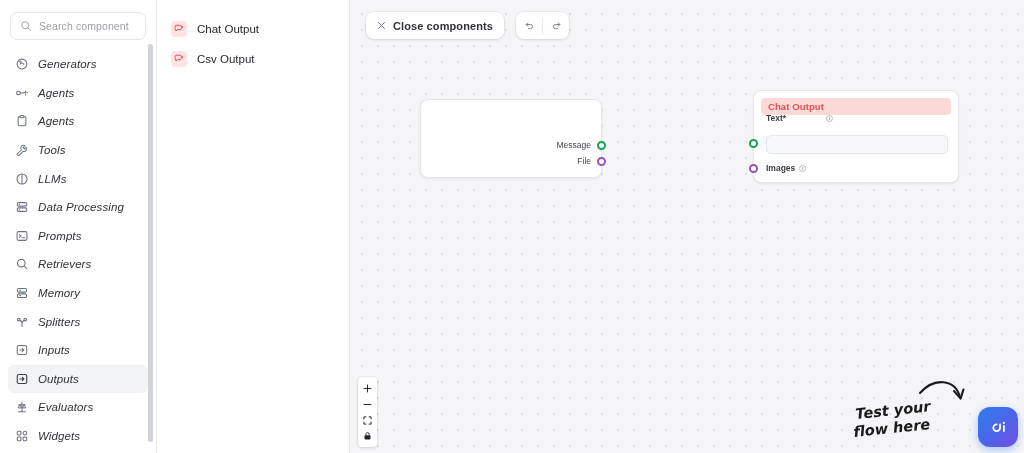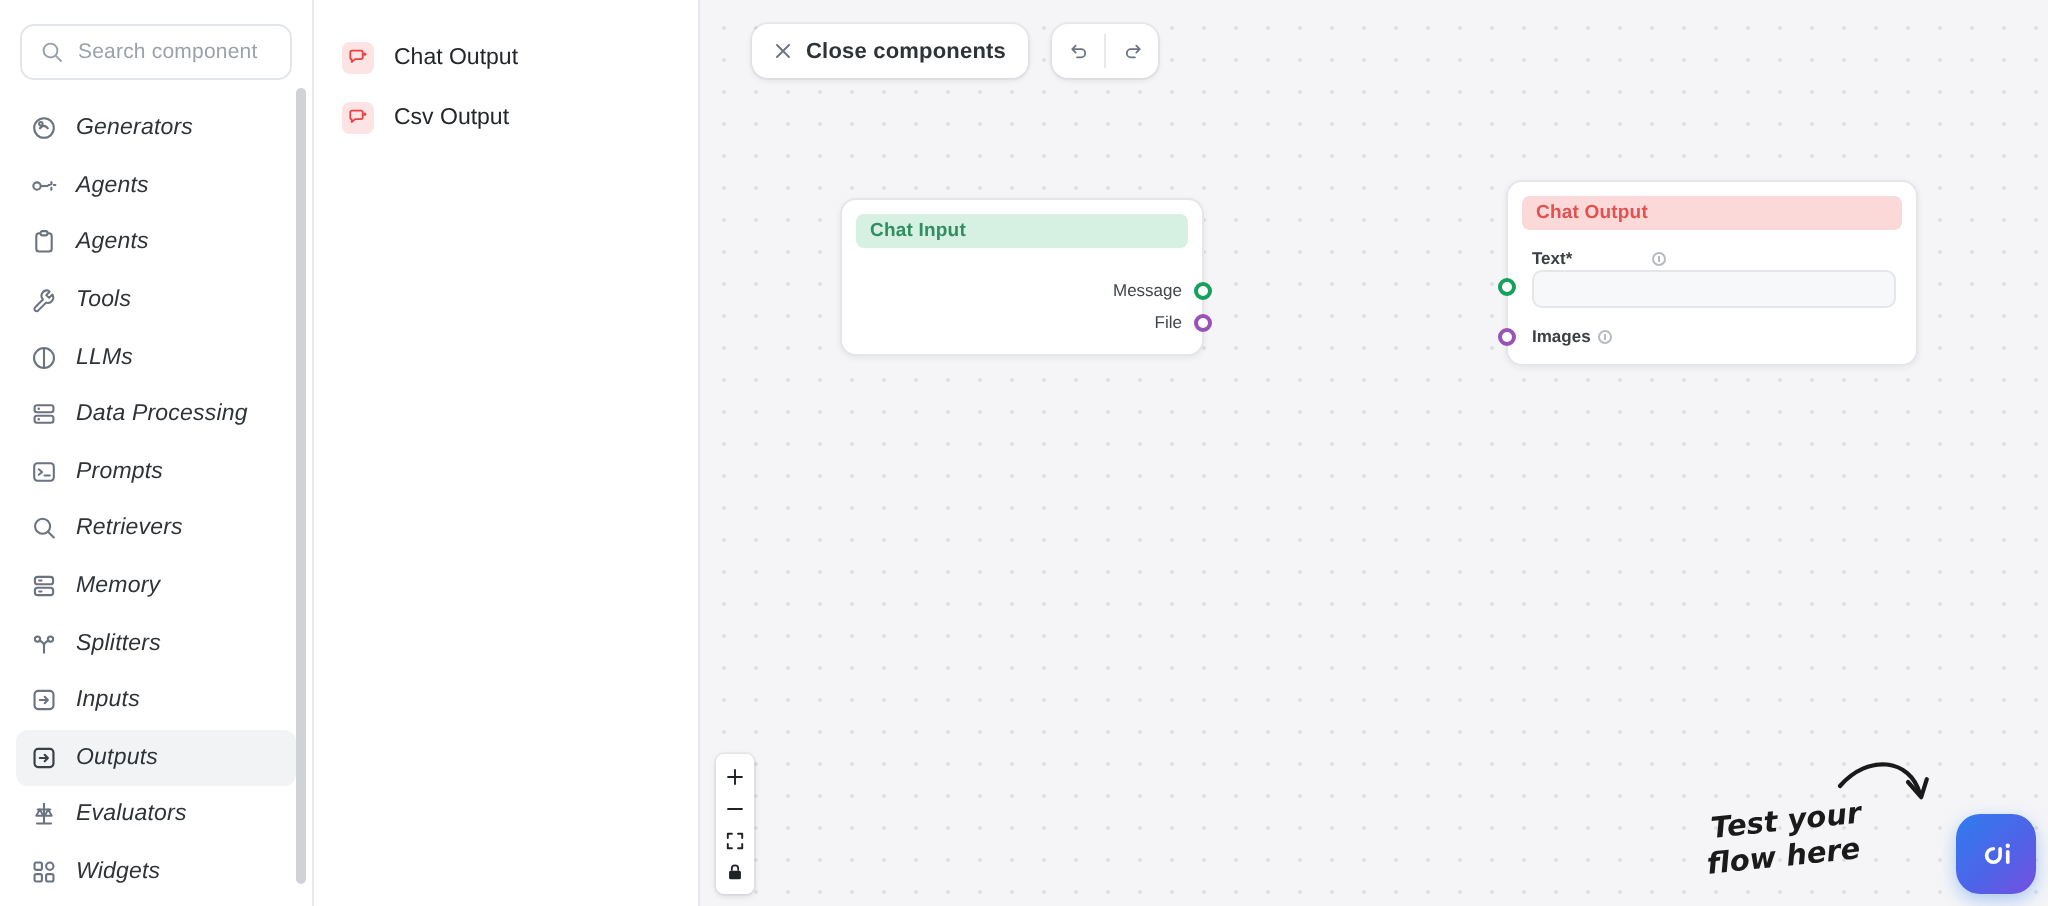--- a/index.html
+++ b/index.html
@@ -58,21 +58,21 @@
 
   
   .canvas {
     position: relative; flex: 1; height: 453px;
     background-color: #f5f5f7;
     background-image: radial-gradient(#e0e0e4 1px, transparent 1px);
     background-size: 16px 16px; background-position: 4px 6px;
     overflow: hidden;
   }
 
-  .toolbar { position: absolute; left: 26px; top: 12px; display: flex; gap: 12px; align-items: flex-end; }
+  .toolbar { position: absolute; left: 16px; top: 12px; display: flex; gap: 12px; align-items: flex-end; }
   .tb-group {
     background: #fff; border-radius: 8px; display: flex; align-items: center;
     box-shadow: 0 1px 3px rgba(16,24,40,.10), 0 0 0 1px rgba(16,24,40,.04);
     height: 27px;
   }
   .tb-btn {
     display: flex; align-items: center; gap: 7px; height: 27px;
     padding: 0 11px; cursor: pointer;
   }
   .tb-btn .lbl { font-size: 11px; color: #2e3338; font-weight: 600; letter-spacing: .1px; }
@@ -322,38 +322,35 @@
         <div class="tb-icon-btn">
           <svg viewBox="0 0 16 16" fill="none" style="width:11px;height:11px">
             <path d="M12.6 6.6H6.5a3 3 0 0 0 0 6h2.9" stroke="#6b7280" stroke-width="1.3" stroke-linecap="round" stroke-linejoin="round"></path>
             <path d="M10.4 4.1l2.5 2.5-2.5 2.5" stroke="#6b7280" stroke-width="1.3" stroke-linecap="round" stroke-linejoin="round"></path>
           </svg>
         </div>
       </div>
     </div>
 
     <div class="node" id="node-chat-input">
-      <div class="node-hd hd-green">
-        <span class="t">Chat Input</span>
-      </div>
       <div class="port-row" style="top:40px; right:-5px;">
         <span class="pl">Message</span>
         <span class="port green"></span>
       </div>
       <div class="port-row" style="top:56px; right:-5px;">
         <span class="pl">File</span>
         <span class="port purple"></span>
       </div>
     </div>
 
     <div class="node" id="node-chat-output">
       <div class="node-hd hd-red">
         <span class="t">Chat Output</span>
       </div>
-      <div class="field-label" style="position:absolute; left:12px; top:33px;gap:40px;">
+      <div class="field-label" style="position:absolute; left:12px; top:22px;gap:40px;">
         <span class="fl">Text*</span>
         <span class="info-dot"></span>
       </div>
       <div class="text-input" style="position:absolute; left:12px; top:44px; width:182px;"></div>
       <span class="port green" style="position:absolute; left:-5px; top:48px;"></span>
       <div class="field-label" style="position:absolute; left:12px; top:72px;">
         <span class="fl">Images</span>
         <span class="info-dot"></span>
       </div>
       <span class="port purple" style="position:absolute; left:-5px; top:73px;"></span>

